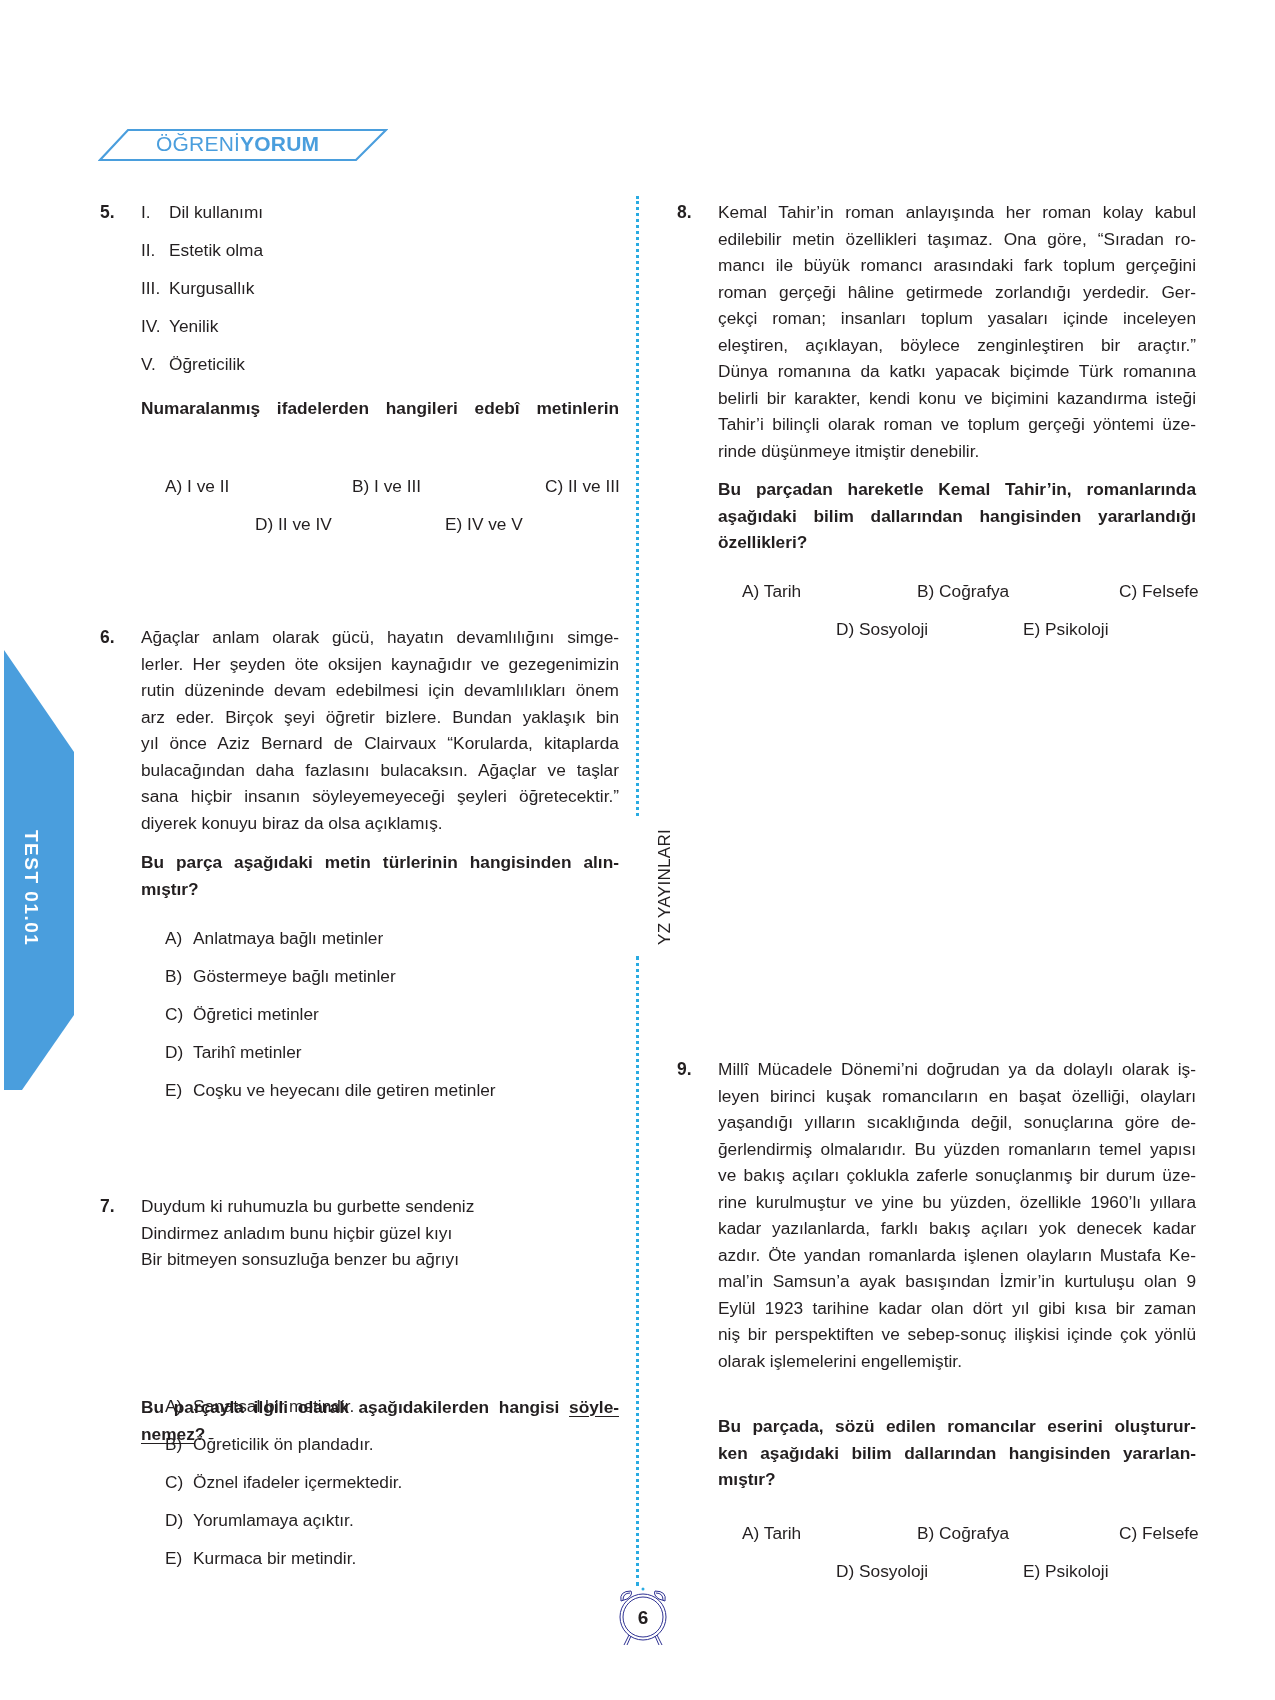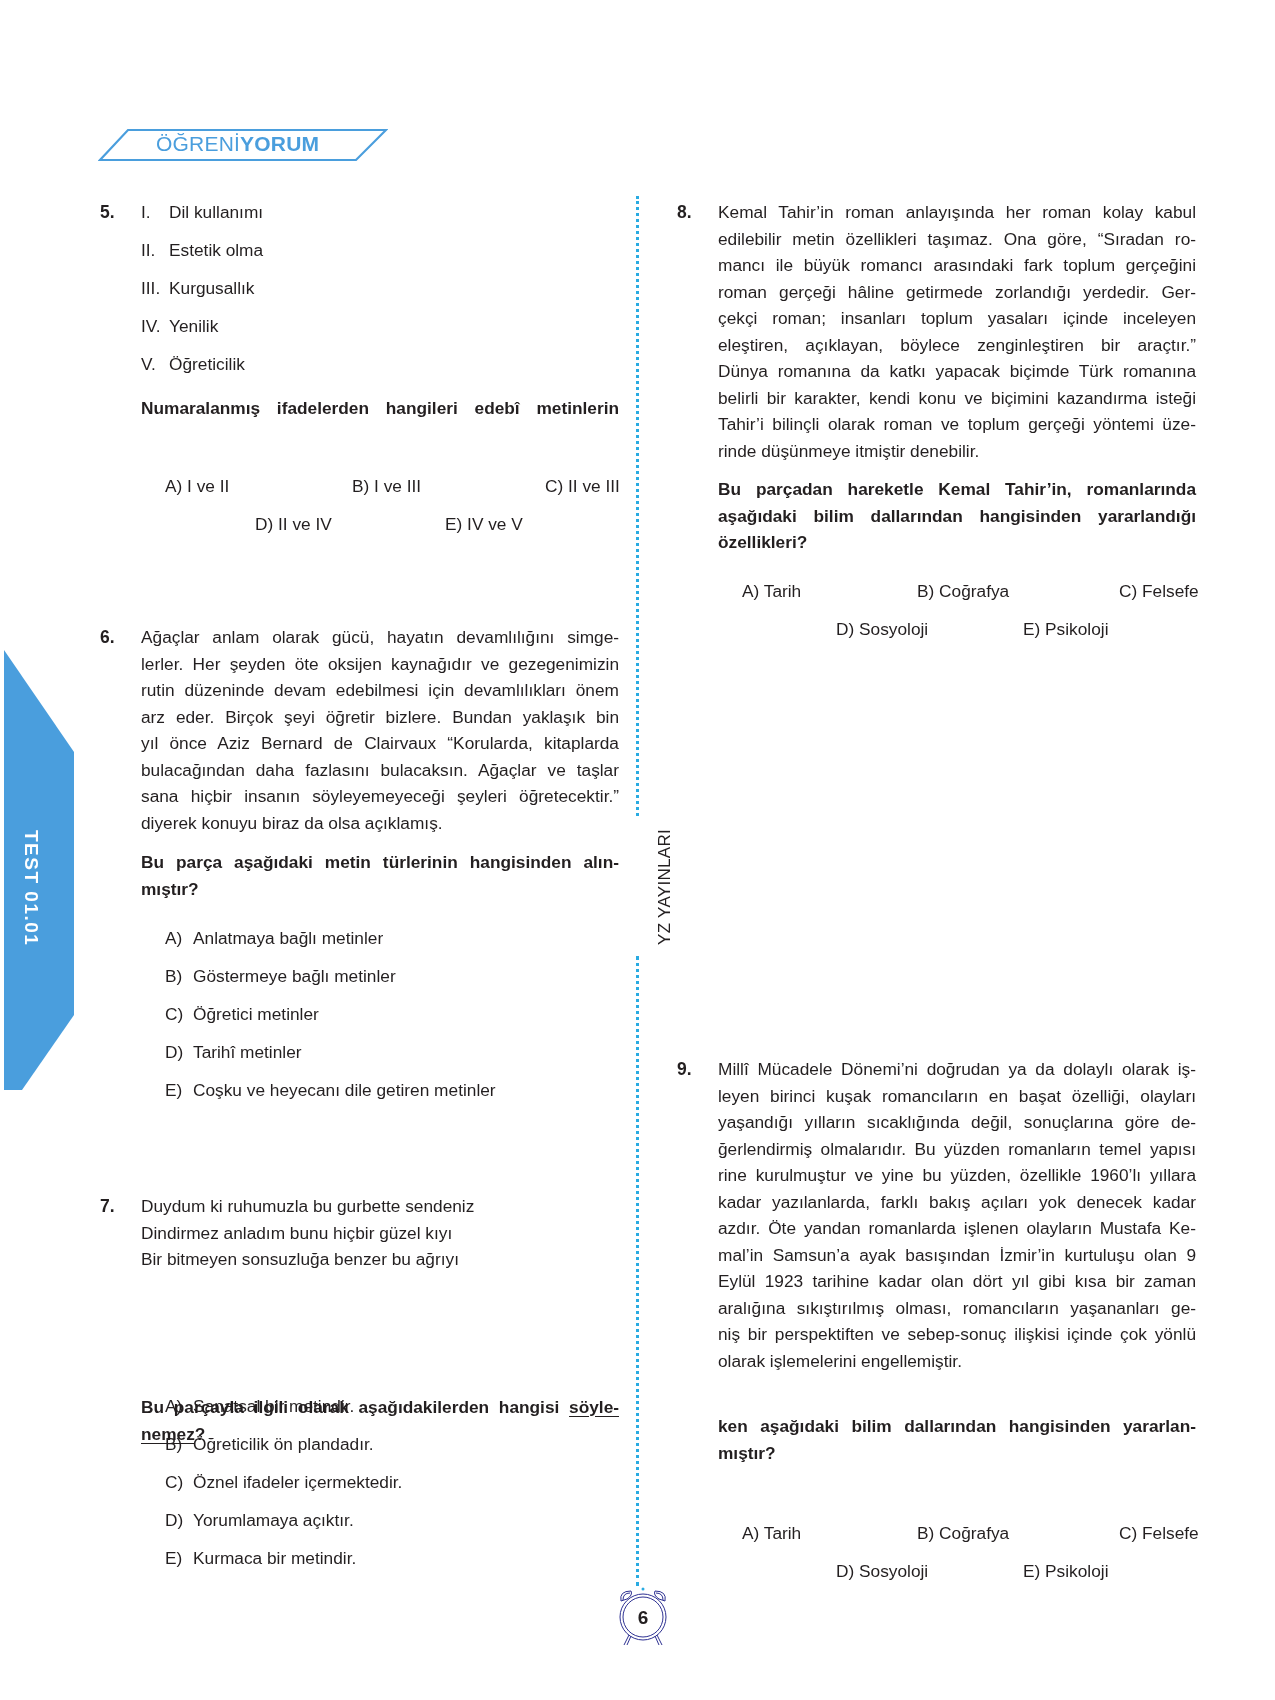--- a/index.html
+++ b/index.html
@@ -149,30 +149,31 @@
   <div class="opt" style="left:999px;top:616px;">E) Psikoloji</div>
 </div>
 
 <div class="q" style="left:0;top:0;">
   <div class="qnum" style="left:677px;top:1056px;">9.</div>
   <div class="body-text abs" style="left:718px;top:1056px;width:478px;">
     <span class="ln">Millî Mücadele Dönemi’ni doğrudan ya da dolaylı olarak iş-</span>
     <span class="ln">leyen birinci kuşak romancıların en başat özelliği, olayları</span>
     <span class="ln">yaşandığı yılların sıcaklığında değil, sonuçlarına göre de-</span>
     <span class="ln">ğerlendirmiş olmalarıdır. Bu yüzden romanların temel yapısı</span>
+    <span class="ln">ve bakış açıları çoklukla zaferle sonuçlanmış bir durum üze-</span>
     <span class="ln">rine kurulmuştur ve yine bu yüzden, özellikle 1960’lı yıllara</span>
     <span class="ln">kadar yazılanlarda, farklı bakış açıları yok denecek kadar</span>
     <span class="ln">azdır. Öte yandan romanlarda işlenen olayların Mustafa Ke-</span>
     <span class="ln">mal’in Samsun’a ayak basışından İzmir’in kurtuluşu olan 9</span>
     <span class="ln">Eylül 1923 tarihine kadar olan dört yıl gibi kısa bir zaman</span>
-    <span class="ln">aralığına sıkıştırılmış olması, romancıların yaşananları ge-</span>
     <span class="ln">niş bir perspektiften ve sebep-sonuç ilişkisi içinde çok yönlü</span>
     <span class="ln last">olarak işlemelerini engellemiştir.</span>
   </div>
   <div class="stem abs" style="left:718px;top:1413px;width:478px;">
+    <span class="ln">Bu parçada, sözü edilen romancılar eserini oluşturur-</span>
     <span class="ln">ken aşağıdaki bilim dallarından hangisinden yararlan-</span>
     <span class="ln last">mıştır?</span>
   </div>
   <div class="opt" style="left:718px;top:1520px;">A) Tarih</div>
   <div class="opt" style="left:893px;top:1520px;">B) Coğrafya</div>
   <div class="opt" style="left:1095px;top:1520px;">C) Felsefe</div>
   <div class="opt" style="left:812px;top:1558px;">D) Sosyoloji</div>
   <div class="opt" style="left:999px;top:1558px;">E) Psikoloji</div>
 </div>
 

